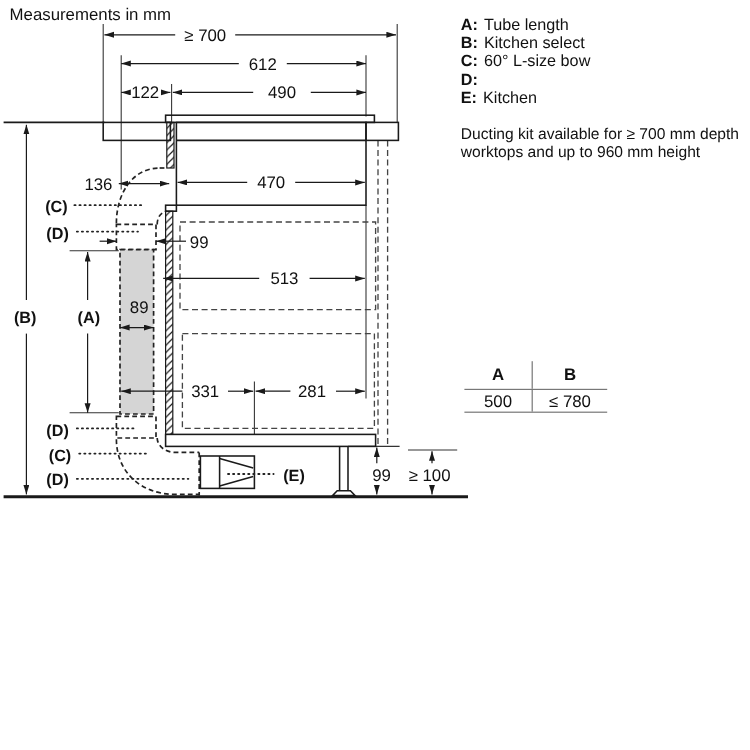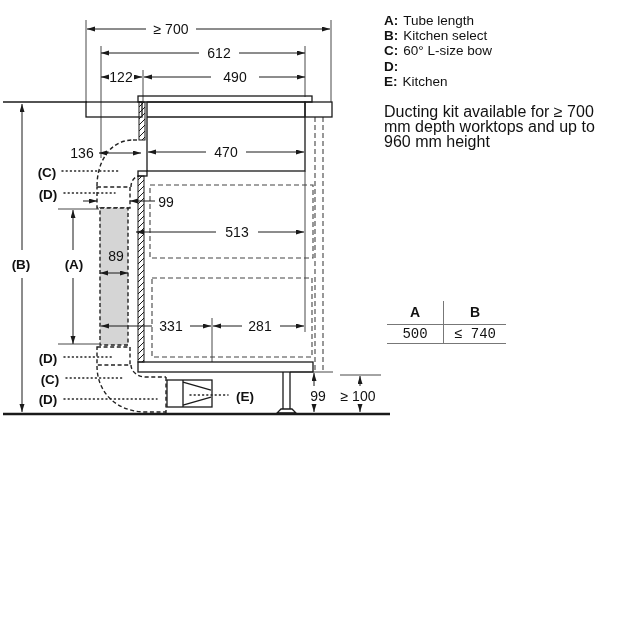--- a/index.html
+++ b/index.html
@@ -3,45 +3,46 @@
 <meta charset="utf-8">
 <style>
   html,body{margin:0;padding:0;background:#fff;}
   #stage{position:relative;width:625px;height:625px;background:#ffffff;overflow:hidden;
          font-family:"Liberation Sans", sans-serif;color:#000;}
   #diagram{position:absolute;left:0;top:0;}
   .title{position:absolute;left:8px;top:4px;font-size:14px;color:#111;}
   .legend{position:absolute;left:384px;top:13px;font-size:13.5px;line-height:15.2px;color:#111;}
   .legend .row{display:flex;}
   .legend .k{font-weight:bold;margin-right:5px;}
-  .note{position:absolute;left:384px;width:238px;font-size:16px;line-height:15px;color:#111;}
+  .note{position:absolute;left:384px;width:238px;font-size:13px;line-height:15px;color:#111;}
   #note1{top:104px;}
   #note2{top:179px;}
   .abtable{position:absolute;left:387px;top:301px;width:119px;font-size:14px;color:#111;}
   .abtable .tr{display:flex;}
   .abtable .c1{width:56px;text-align:center;border-right:1px solid #777;}
   .abtable .c2{width:62px;text-align:center;}
   .abtable .hrow{height:23px;line-height:23px;font-weight:bold;border-bottom:1px solid #777;}
-  .abtable .r1{height:18px;line-height:18px;border-bottom:1px solid #777;font-family:Liberation Mono, monospace;}
+  .abtable .r1{height:18px;line-height:18px;border-bottom:1px solid #777;}
   .abtable .r2{height:19px;line-height:19px;}
   .abtable .hrow .c1,.abtable .r1 .c1,.abtable .r2 .c1{border-right:1px solid #777;}
   text{font-family:"Liberation Sans", sans-serif;font-size:14px;fill:#111;}
   text.lab{font-weight:bold;font-size:13.5px;}
   .solid{stroke:#1a1a1a;stroke-width:1.3;fill:none;}
   .thin{stroke:#333;stroke-width:0.9;fill:none;}
   .dashbox{stroke:#444;stroke-width:1.1;fill:none;stroke-dasharray:5 3;}
   .duct{stroke:#222;stroke-width:1.4;fill:none;stroke-dasharray:4 2.6;}
   .dots{stroke:#222;stroke-width:1.5;fill:none;stroke-dasharray:1 3.2;stroke-linecap:round;}
   .dim{stroke:#1a1a1a;stroke-width:1;fill:none;}
 </style>
 </head>
 <body>
 
 <div id="stage">
 
+  <div class="title">Measurements in mm</div>
 
   <div class="legend">
     <div class="row">
       <span class="k">A:</span>
       <span>Tube length</span>
     </div>
     <div class="row">
       <span class="k">B:</span>
       <span>Kitchen select</span>
     </div>
@@ -60,21 +61,21 @@
 
   <div class="note" id="note1">Ducting kit available for ≥ 700 mm depth worktops and up to 960 mm height</div>
 
   <div class="abtable">
     <div class="tr hrow">
       <div class="c1">A</div>
       <div class="c2">B</div>
     </div>
     <div class="tr r1">
       <div class="c1">500</div>
-      <div class="c2">≤ 740</div>
+      <div class="c2">≤ 780</div>
     </div>
   </div>
 
   <svg id="diagram" width="625" height="625" viewBox="0 0 625 625">
     <defs>
       <marker id="ah" markerWidth="9" markerHeight="6" refX="8" refY="2.5" orient="auto-start-reverse" markerUnits="userSpaceOnUse">
         <path d="M0,0 L8,2.5 L0,5 Z" fill="#1a1a1a"></path>
       </marker>
       <pattern id="hatch" width="6" height="6" patternUnits="userSpaceOnUse">
         <path d="M-1,1 L1,-1 M0,6 L6,0 M5,7 L7,5" stroke="#1a1a1a" stroke-width="1"></path>

